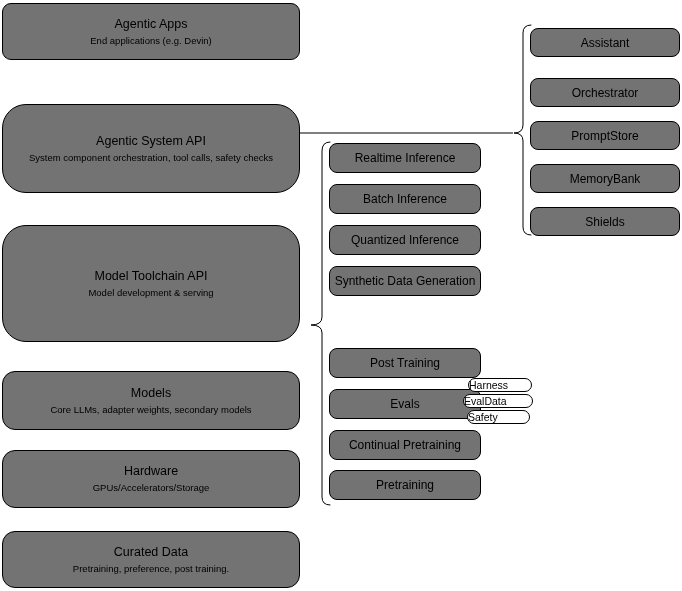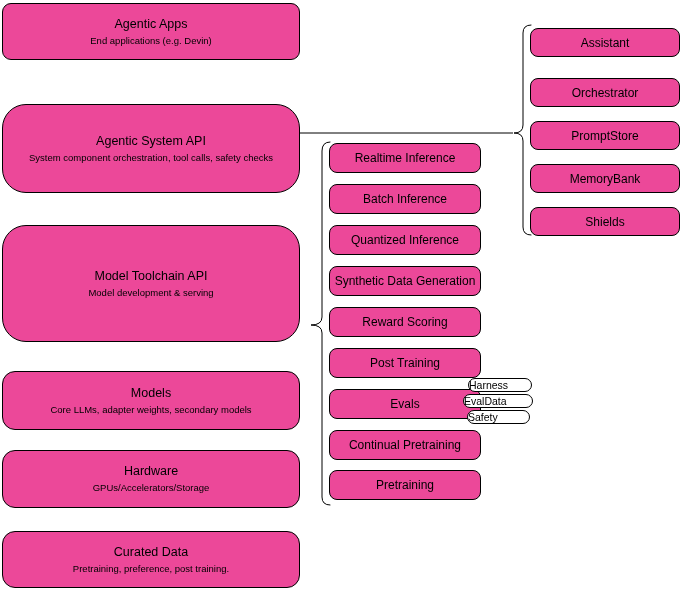--- a/index.html
+++ b/index.html
@@ -7,21 +7,21 @@
     position:relative;
     width:682px;height:591px;
     background:#ffffff;
     font-family:"Liberation Sans", sans-serif;
     color:#000000;
     overflow:hidden;
   }
   #connectors{position:absolute;left:0;top:0;z-index:0;}
   .node{
     position:absolute;
-    background:#ec4899;
+    background:#737373;
     border:1px solid #000000;
     box-sizing:border-box;
     display:flex;flex-direction:column;
     align-items:center;justify-content:center;
     text-align:left;
     z-index:1;
   }
   
   .lbox{left:2px;width:298px;}
   .lbox .title{font-size:12.5px;line-height:1.2;}
@@ -88,23 +88,20 @@
   </div>
   <div class="node mbox" style="top:184px">
     <span>Batch Inference</span>
   </div>
   <div class="node mbox" style="top:225px">
     <span>Quantized Inference</span>
   </div>
   <div class="node mbox" style="top:266px">
     <span>Synthetic Data Generation</span>
   </div>
-  <div class="node mbox" style="top:307px">
-    <span>Reward Scoring</span>
-  </div>
   <div class="node mbox" style="top:348px">
     <span>Post Training</span>
   </div>
   <div class="node mbox" style="top:389px">
     <span>Evals</span>
   </div>
   <div class="node mbox" style="top:470px">
     <span>Pretraining</span>
   </div>
   <div class="node mbox" style="top:430px">

